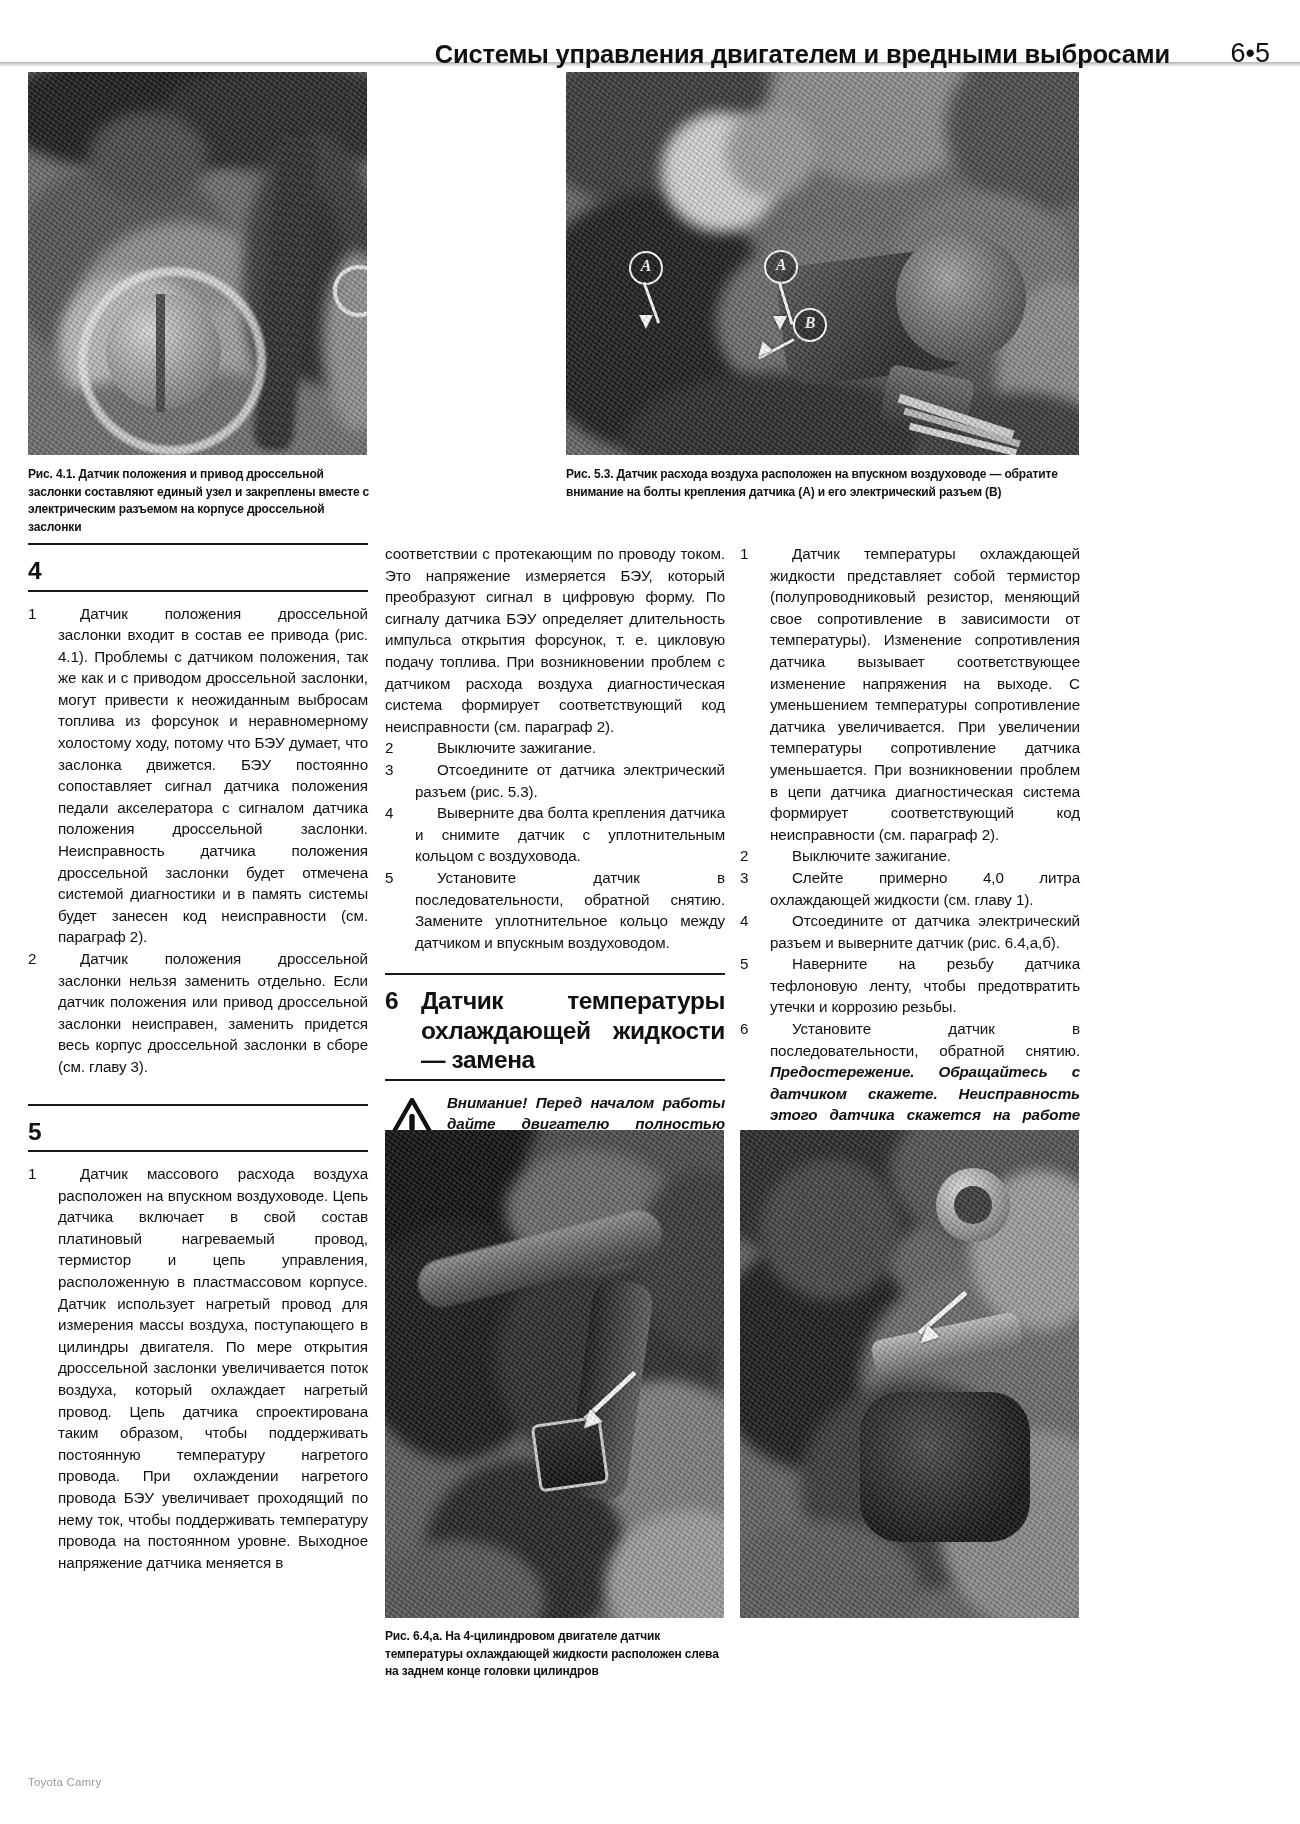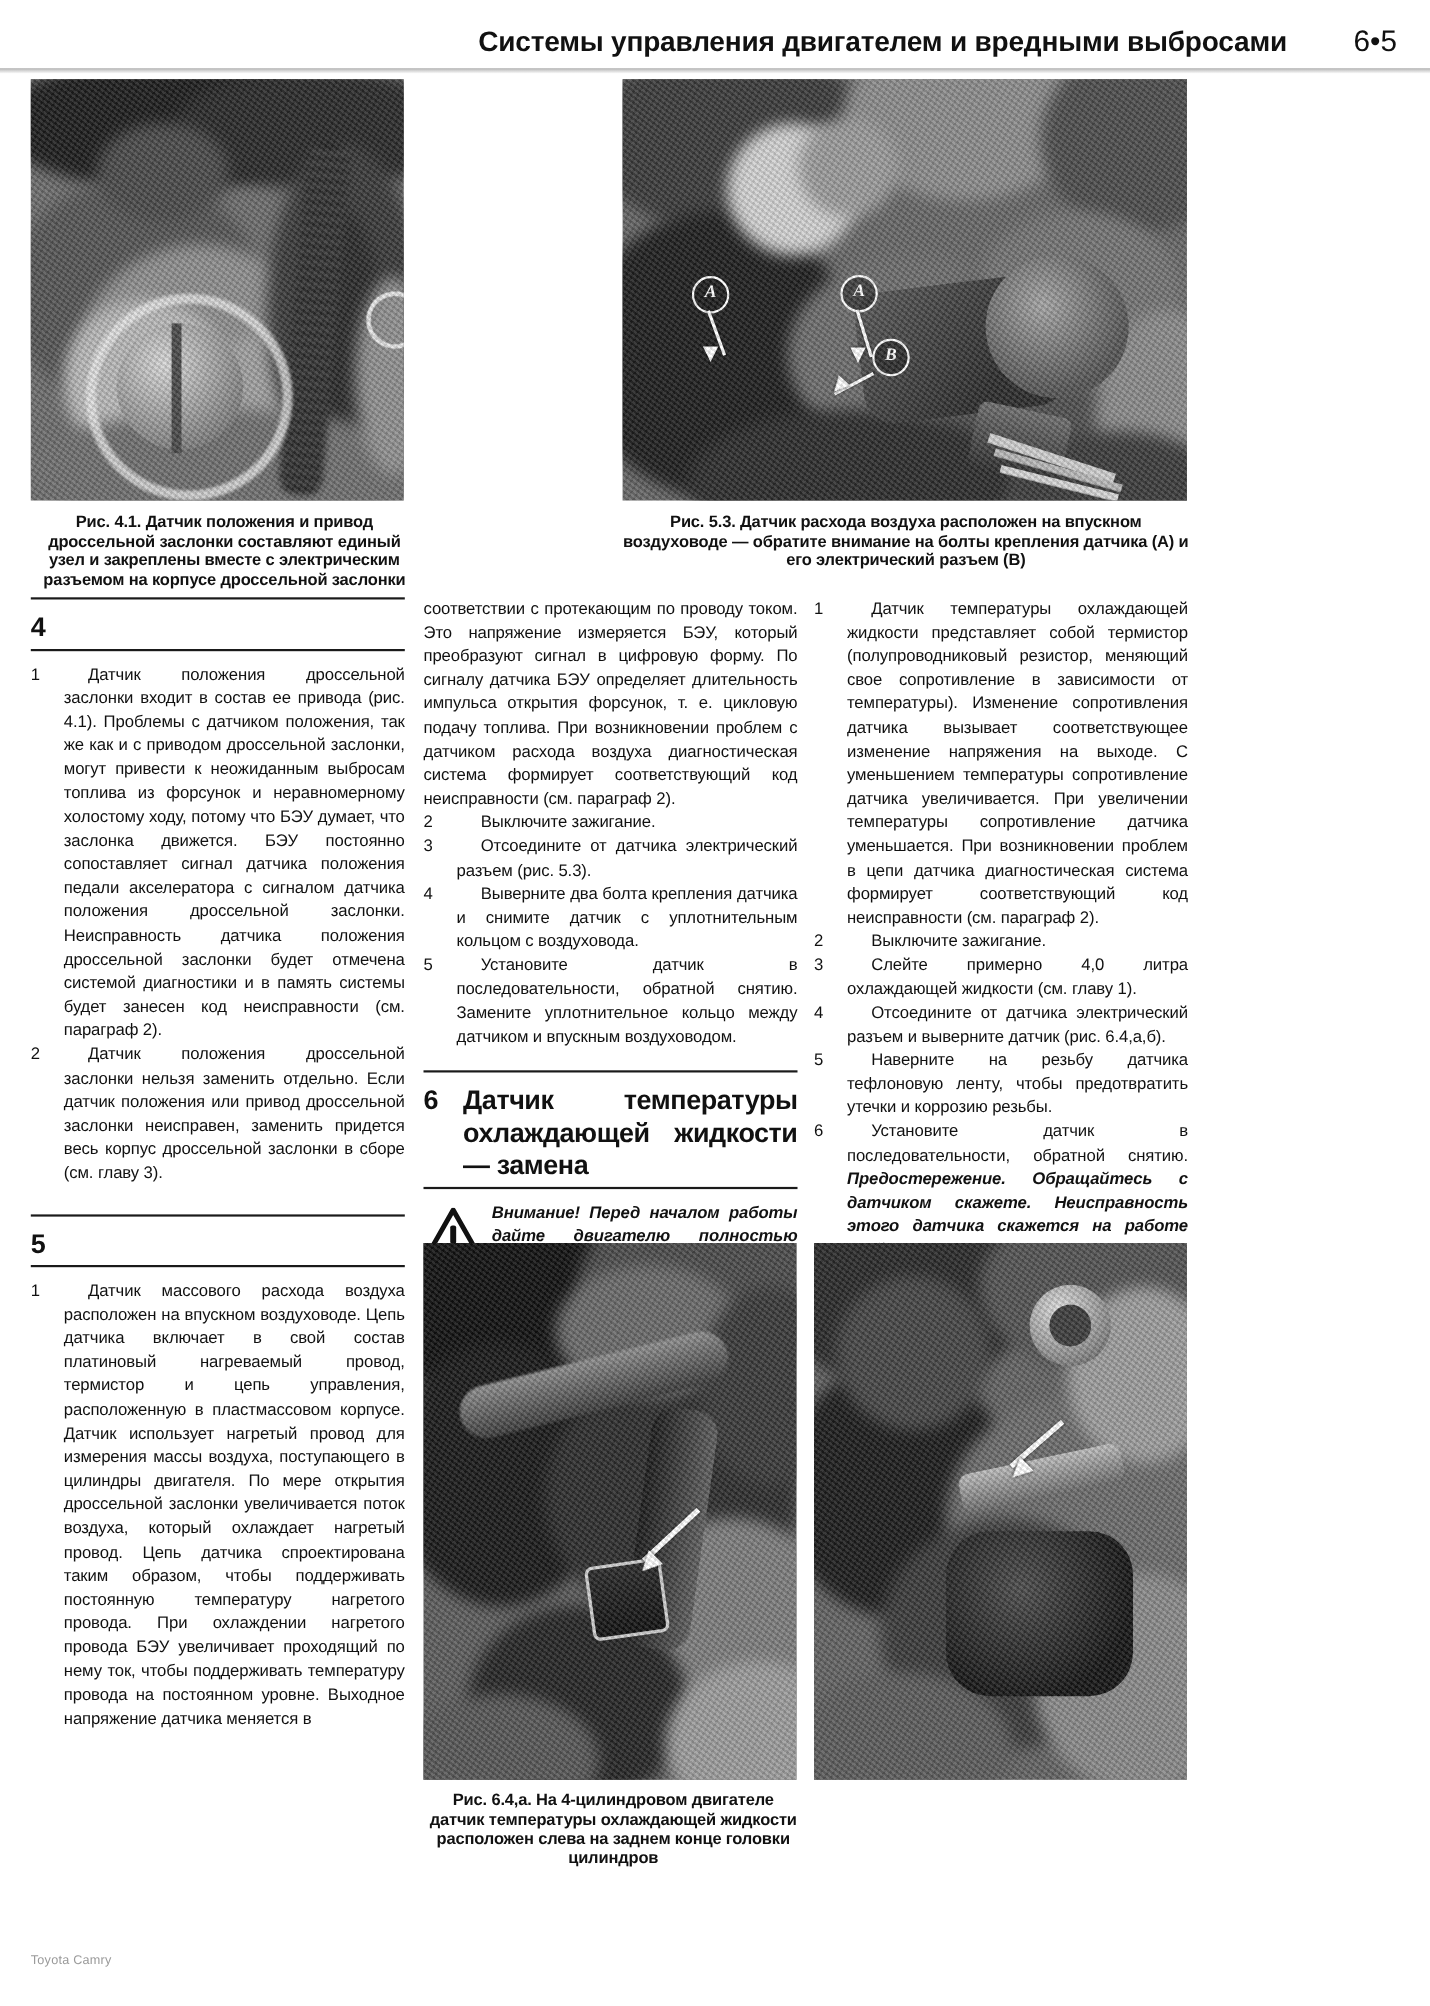--- a/index.html
+++ b/index.html
@@ -13,21 +13,21 @@
     height: 1824px;
     background: #ffffff;
     margin: 0 auto;
     font-family: "Liberation Sans", sans-serif;
     color: #111;
     overflow: hidden;
   }
   
   .header {
     position: absolute;
-    left: 0; right: 0; top: 0;
+    left: 0; right: 0; top: 16px;
     height: 62px;
     border-radius: 21px;
   }
   .header-title {
     position: absolute;
     right: 130px;
     top: 24px;
     font-size: 25.5px;
     font-weight: bold;
     letter-spacing: -0.2px;
@@ -102,26 +102,25 @@
     position: absolute;
     width: 0; height: 0;
     border-left: 7px solid transparent;
     border-right: 7px solid transparent;
     border-top: 14px solid #ffffff;
     filter: drop-shadow(0 0 1.5px rgba(0,0,0,.9));
   }
   
   .caption {
     position: absolute;
-    font-size: 15px;
+    font-size: 12px;
     font-weight: bold;
     line-height: 17.6px;
     letter-spacing: -0.15px;
     color: #111;
-    text-align: center;
   }
   #cap41 { left: 28px; top: 466px; width: 352px; }
   #cap53 { left: 566px; top: 466px; width: 515px; }
   #cap64a { left: 385px; top: 1628px; width: 345px; }
   #cap64b { left: 740px; top: 1628px; width: 345px; }
 
   
   .col {
     position: absolute;
     width: 340px;

